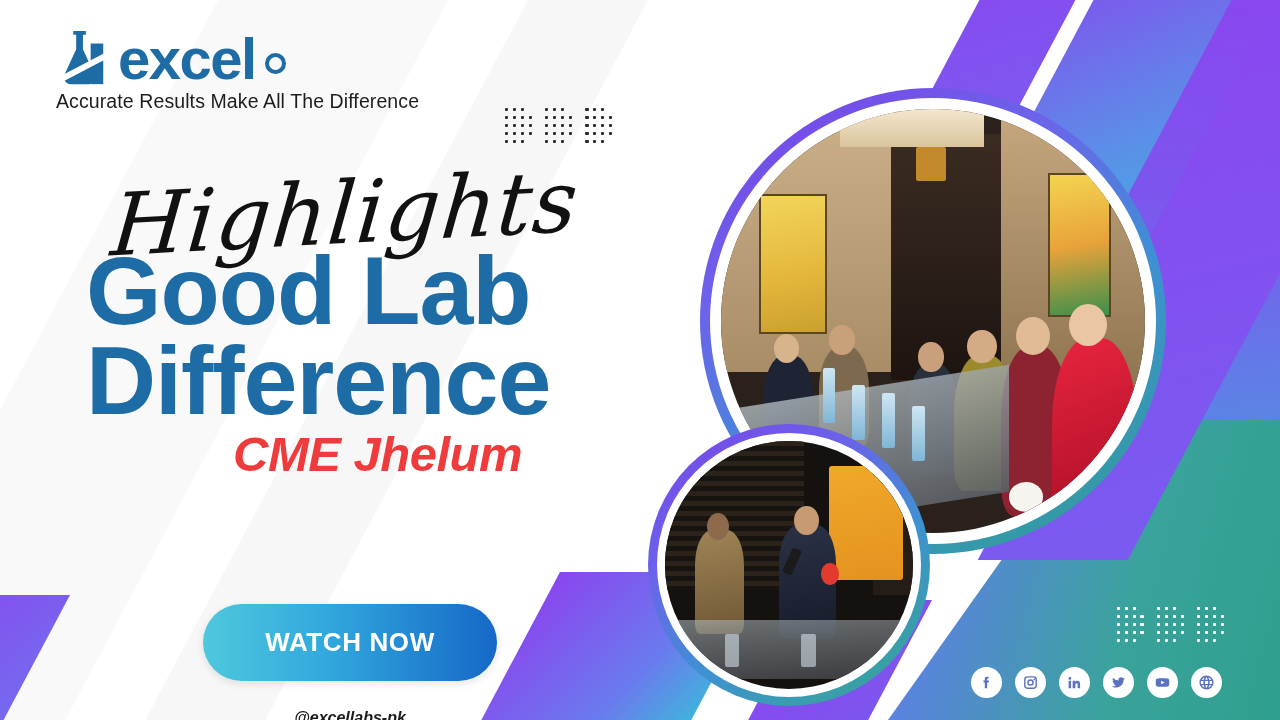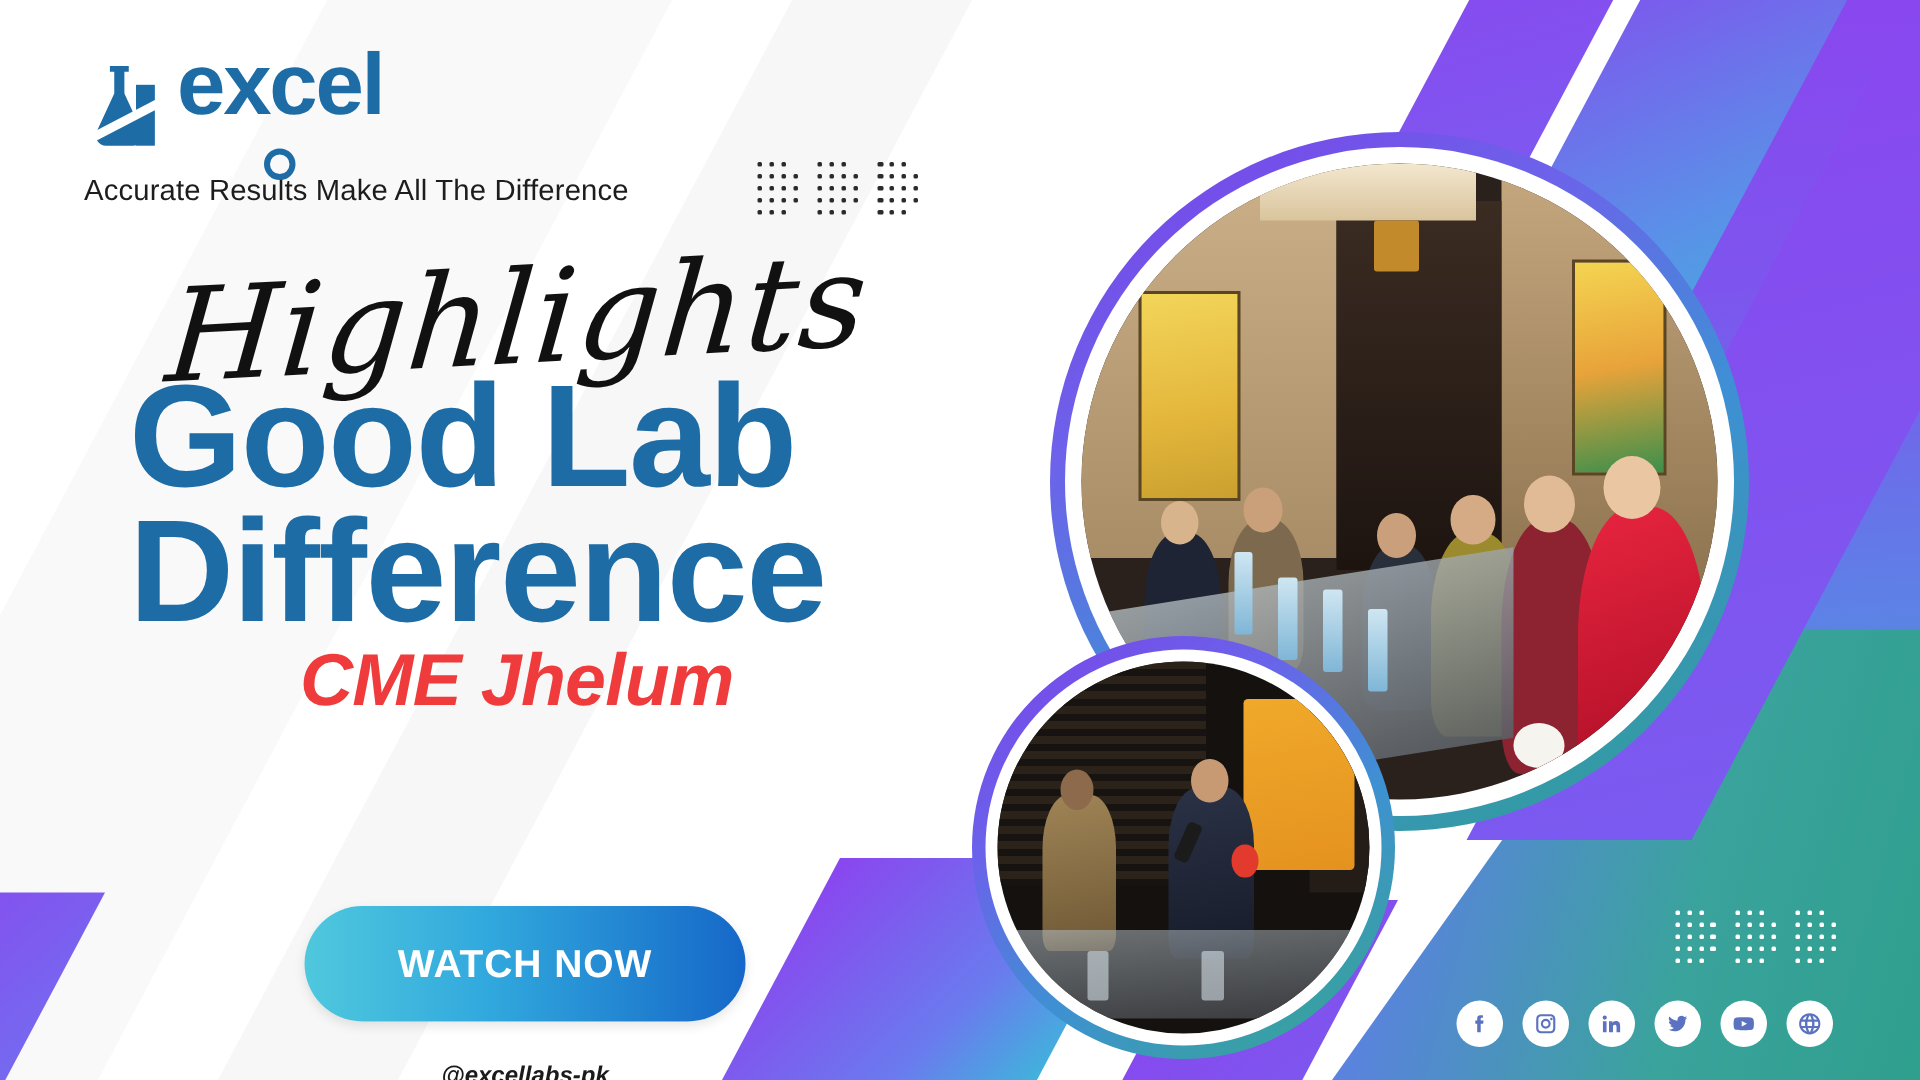--- a/index.html
+++ b/index.html
@@ -49,21 +49,21 @@
     background:linear-gradient(175deg,#8b45ef 0%,#7d55ee 28%,#5d82e6 58%,#389e9c 88%,#2f9f8e 100%);
     clip-path:polygon(58% 0%, 100% 0%, 100% 100%, 26% 100%);
   }
 
   
   .logo-wrap { position:absolute; left:52px; top:28px; }
   .logo-row { display:flex; align-items:center; gap:8px; }
   .flask-mark { width:58px; height:62px; flex:0 0 auto; }
   .logo-type {
     font-size:58px; font-weight:700; color:#1d6ca6;
-    letter-spacing:-1.5px; line-height:1; display:flex; align-items:center; gap:9px;flex-direction:column;
+    letter-spacing:-1.5px; line-height:1; display:flex; align-items:center; gap:9px;
   }
   .logo-dot {
     width:21px; height:21px; border-radius:50%;
     border:4px solid #1d6ca6; display:inline-block; position:relative; top:4px;
   }
   .tagline {
     margin-top:0; margin-left:4px;
     font-size:19.5px; font-weight:400; color:#1d1d1d; letter-spacing:.1px;
   }
 
@@ -87,21 +87,21 @@
     transform:rotate(-3deg) skewX(-8deg);
     margin-left:40px;
   }
   .big {
     font-size:97px; font-weight:700; color:#1d6ca6;
     line-height:.93; letter-spacing:-1px; margin-top:-10px; padding-left:86px;
   }
   .big .l2 { display:block; }
   .sub {
     font-size:49px; font-weight:700; font-style:italic; color:#ef3b3b;
-    line-height:1; margin-top:4px; padding-left:200px; letter-spacing:-.5px;
+    line-height:1; margin-top:4px; padding-left:200px; letter-spacing:-.5px;margin-left:33px;
   }
 
   
   .cta-wrap { position:absolute; left:0; top:604px; width:700px; text-align:center; }
   .cta-btn {
     display:inline-block; border:none; cursor:pointer;
     padding:23px 62px; border-radius:40px;
     background:linear-gradient(90deg,#4fc8dd 0%,#31a8dd 42%,#1668c8 100%);
     color:#fff; font-size:26px; font-weight:700; letter-spacing:.6px;
     box-shadow:0 3px 8px rgba(0,0,0,.10);

